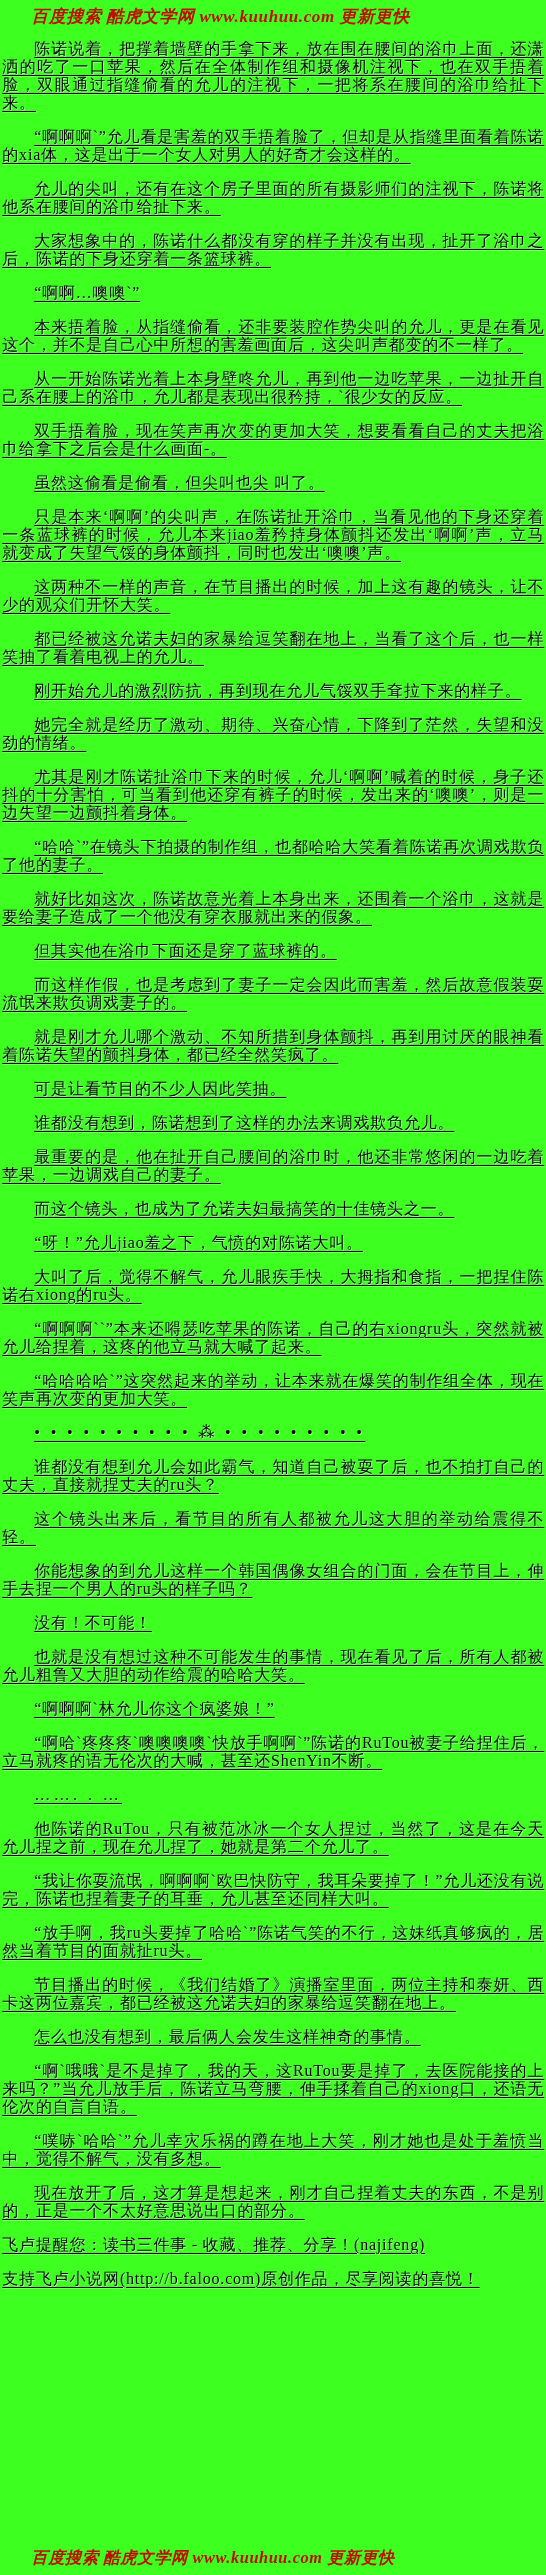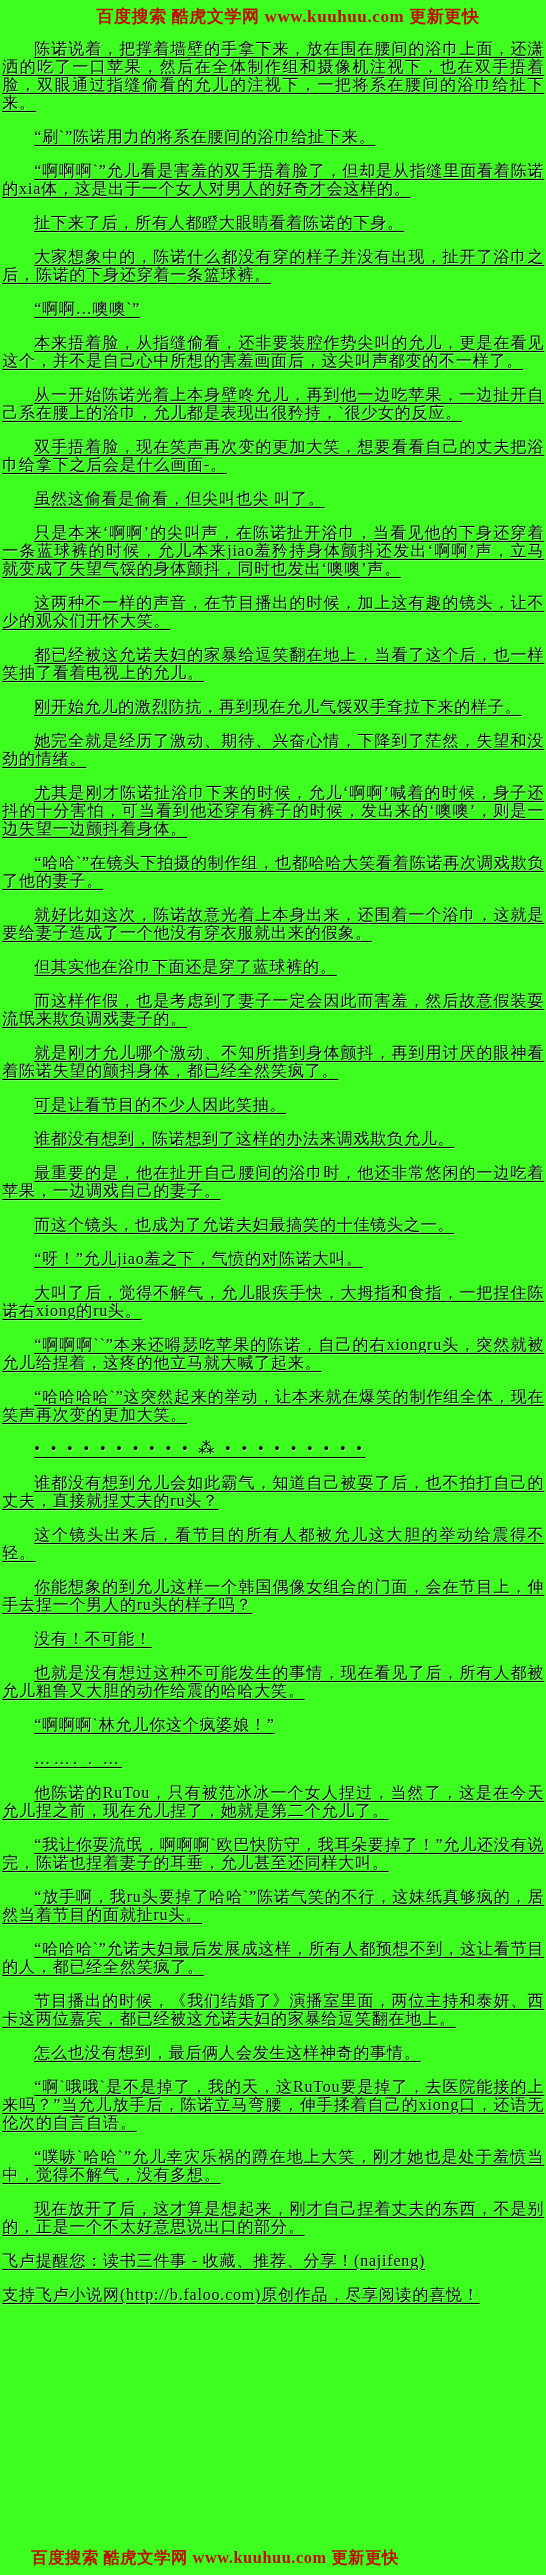--- a/index.html
+++ b/index.html
@@ -15,21 +15,21 @@
     padding:4.5px 2.3px 6.8px 2.3px;
     position:relative;
   }
   .watermark{
     color:#c00d00;
     font-weight:bold;
     font-size:17px;
     letter-spacing:0.6px;
     padding-left:29px;
     white-space:nowrap;
-    text-align:center;
+    font-style:italic;
   }
   .watermark.header{margin-bottom:5.6px;}
   .watermark.footer{position:absolute;left:2.3px;bottom:6.8px;font-size:16.3px;}
   .text-body{width:542px;}
   p.para{
     font-size:16px;
     line-height:18px;
     letter-spacing:0.8px;
     color:#06060a;
     margin:12px 0 16px 0;
@@ -45,23 +45,22 @@
   p.para.divider{letter-spacing:3.4px;}
 </style>
 </head>
 <body>
 
 <div class="page">
   <div class="watermark header">百度搜索 酷虎文学网 www.kuuhuu.com 更新更快</div>
 
   <div class="text-body" id="text-body">
       <p class="para">陈诺说着，把撑着墙壁的手拿下来，放在围在腰间的浴巾上面，还潇洒的吃了一口苹果，然后在全体制作组和摄像机注视下，也在双手捂着脸，双眼通过指缝偷看的允儿的注视下，一把将系在腰间的浴巾给扯下来。</p>
-      <p class="para">“刷`”陈诺用力的将系在腰间的浴巾给扯下来。</p>
       <p class="para">“啊啊啊`”允儿看是害羞的双手捂着脸了，但却是从指缝里面看着陈诺的xia体，这是出于一个女人对男人的好奇才会这样的。</p>
-      <p class="para">扯下来了后，所有人都瞪大眼睛看着陈诺的下身。</p>
+      <p class="para">允儿的尖叫，还有在这个房子里面的所有摄影师们的注视下，陈诺将他系在腰间的浴巾给扯下来。</p>
       <p class="para">大家想象中的，陈诺什么都没有穿的样子并没有出现，扯开了浴巾之后，陈诺的下身还穿着一条篮球裤。</p>
       <p class="para">“啊啊…噢噢`”</p>
       <p class="para">本来捂着脸，从指缝偷看，还非要装腔作势尖叫的允儿，更是在看见这个，并不是自己心中所想的害羞画面后，这尖叫声都变的不一样了。</p>
       <p class="para">从一开始陈诺光着上本身壁咚允儿，再到他一边吃苹果，一边扯开自己系在腰上的浴巾，允儿都是表现出很矜持，`很少女的反应。</p>
       <p class="para">双手捂着脸，现在笑声再次变的更加大笑，想要看看自己的丈夫把浴巾给拿下之后会是什么画面-。</p>
       <p class="para">虽然这偷看是偷看，但尖叫也尖 叫了。</p>
       <p class="para">只是本来‘啊啊’的尖叫声，在陈诺扯开浴巾，当看见他的下身还穿着一条蓝球裤的时候，允儿本来jiao羞矜持身体颤抖还发出‘啊啊’声，立马就变成了失望气馁的身体颤抖，同时也发出‘噢噢’声。</p>
       <p class="para">这两种不一样的声音，在节目播出的时候，加上这有趣的镜头，让不少的观众们开怀大笑。</p>
       <p class="para">都已经被这允诺夫妇的家暴给逗笑翻在地上，当看了这个后，也一样笑抽了看着电视上的允儿。</p>
       <p class="para">刚开始允儿的激烈防抗，再到现在允儿气馁双手耷拉下来的样子。</p>
@@ -80,25 +79,25 @@
       <p class="para">大叫了后，觉得不解气，允儿眼疾手快，大拇指和食指，一把捏住陈诺右xiong的ru头。</p>
       <p class="para">“啊啊啊``”本来还嘚瑟吃苹果的陈诺，自己的右xiongru头，突然就被允儿给捏着，这疼的他立马就大喊了起来。</p>
       <p class="para">“哈哈哈哈`”这突然起来的举动，让本来就在爆笑的制作组全体，现在笑声再次变的更加大笑。</p>
       <p class="para divider">•  •  •  •  •  •  •  •  •  •  ⁂  •  •  •  •  •  •  •  •  •</p>
       <p class="para">谁都没有想到允儿会如此霸气，知道自己被耍了后，也不拍打自己的丈夫，直接就捏丈夫的ru头？</p>
       <p class="para">这个镜头出来后，看节目的所有人都被允儿这大胆的举动给震得不轻。</p>
       <p class="para">你能想象的到允儿这样一个韩国偶像女组合的门面，会在节目上，伸手去捏一个男人的ru头的样子吗？</p>
       <p class="para">没有！不可能！</p>
       <p class="para">也就是没有想过这种不可能发生的事情，现在看见了后，所有人都被允儿粗鲁又大胆的动作给震的哈哈大笑。</p>
       <p class="para">“啊啊啊`林允儿你这个疯婆娘！”</p>
+      <p class="para">“啊哈`疼疼疼`噢噢噢噢`快放手啊啊`”陈诺的RuTou被妻子给捏住后，立马就疼的语无伦次的大喊，甚至还ShenYin不断。</p>
       <p class="para divider">……. . …</p>
       <p class="para">他陈诺的RuTou，只有被范冰冰一个女人捏过，当然了，这是在今天允儿捏之前，现在允儿捏了，她就是第二个允儿了。</p>
       <p class="para">“我让你耍流氓，啊啊啊`欧巴快防守，我耳朵要掉了！”允儿还没有说完，陈诺也捏着妻子的耳垂，允儿甚至还同样大叫。</p>
       <p class="para">“放手啊，我ru头要掉了哈哈`”陈诺气笑的不行，这妹纸真够疯的，居然当着节目的面就扯ru头。</p>
-      <p class="para">“哈哈哈`”允诺夫妇最后发展成这样，所有人都预想不到，这让看节目的人，都已经全然笑疯了。</p>
       <p class="para">节目播出的时候，《我们结婚了》演播室里面，两位主持和泰妍、西卡这两位嘉宾，都已经被这允诺夫妇的家暴给逗笑翻在地上。</p>
       <p class="para">怎么也没有想到，最后俩人会发生这样神奇的事情。</p>
       <p class="para">“啊`哦哦`是不是掉了，我的天，这RuTou要是掉了，去医院能接的上来吗？”当允儿放手后，陈诺立马弯腰，伸手揉着自己的xiong口，还语无伦次的自言自语。</p>
       <p class="para">“噗哧`哈哈`”允儿幸灾乐祸的蹲在地上大笑，刚才她也是处于羞愤当中，觉得不解气，没有多想。</p>
       <p class="para">现在放开了后，这才算是想起来，刚才自己捏着丈夫的东西，不是别的，正是一个不太好意思说出口的部分。</p>
       <p class="para flush">飞卢提醒您：读书三件事 - 收藏、推荐、分享！(najifeng)</p>
       <p class="para flush">支持飞卢小说网(http://b.faloo.com)原创作品，尽享阅读的喜悦！</p>
     </div>
 
   <div class="watermark footer">百度搜索 酷虎文学网 www.kuuhuu.com 更新更快</div>

